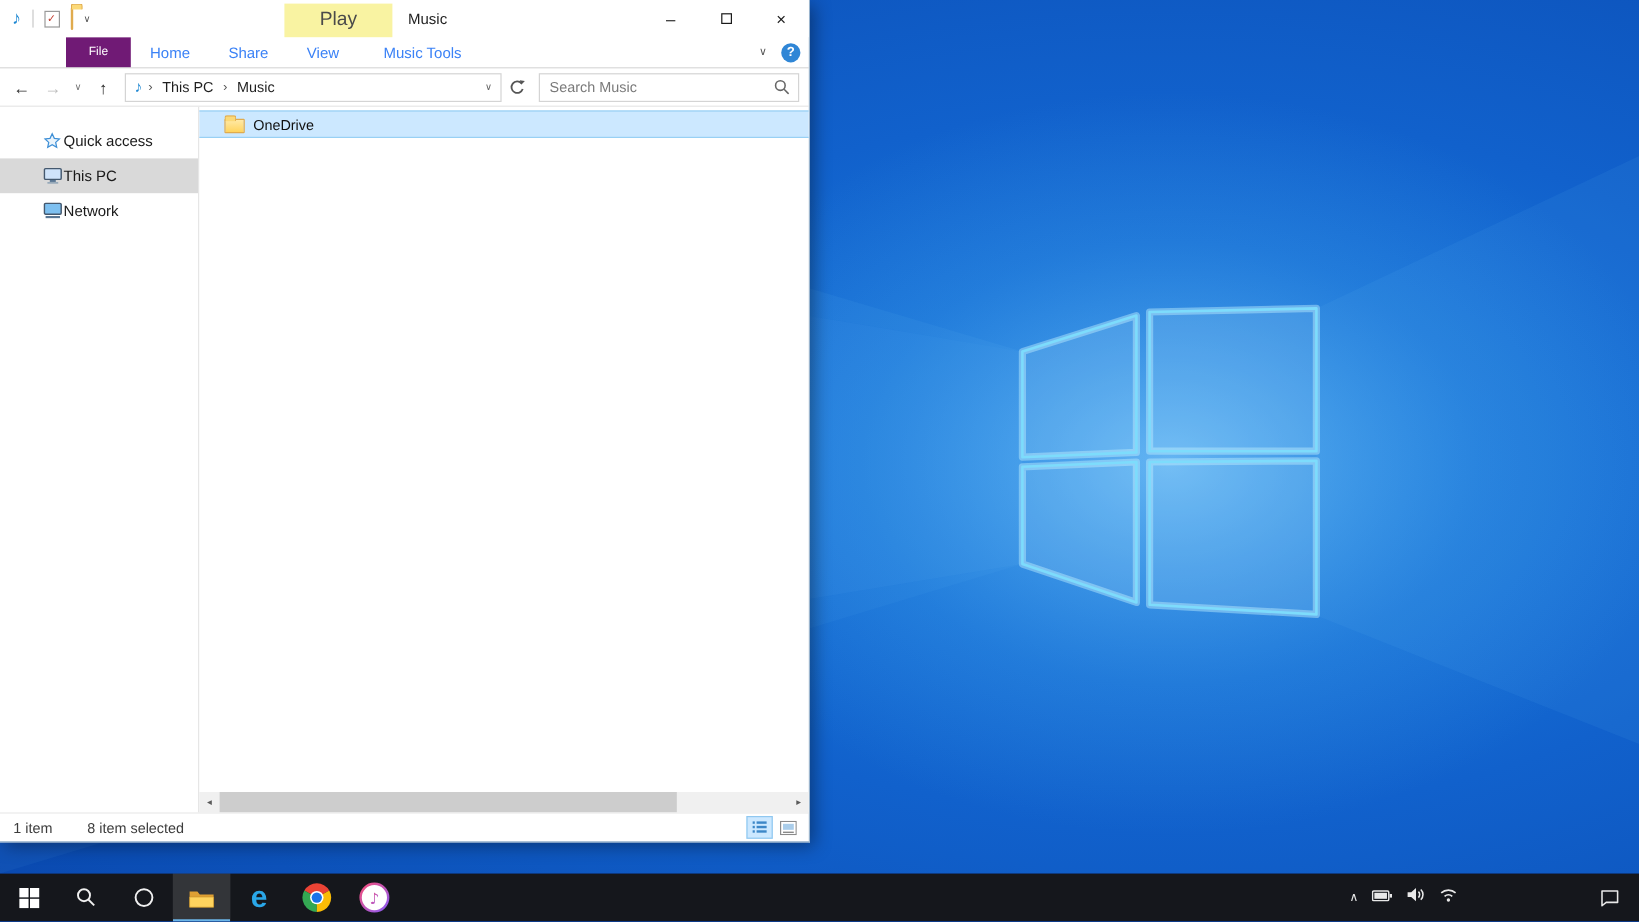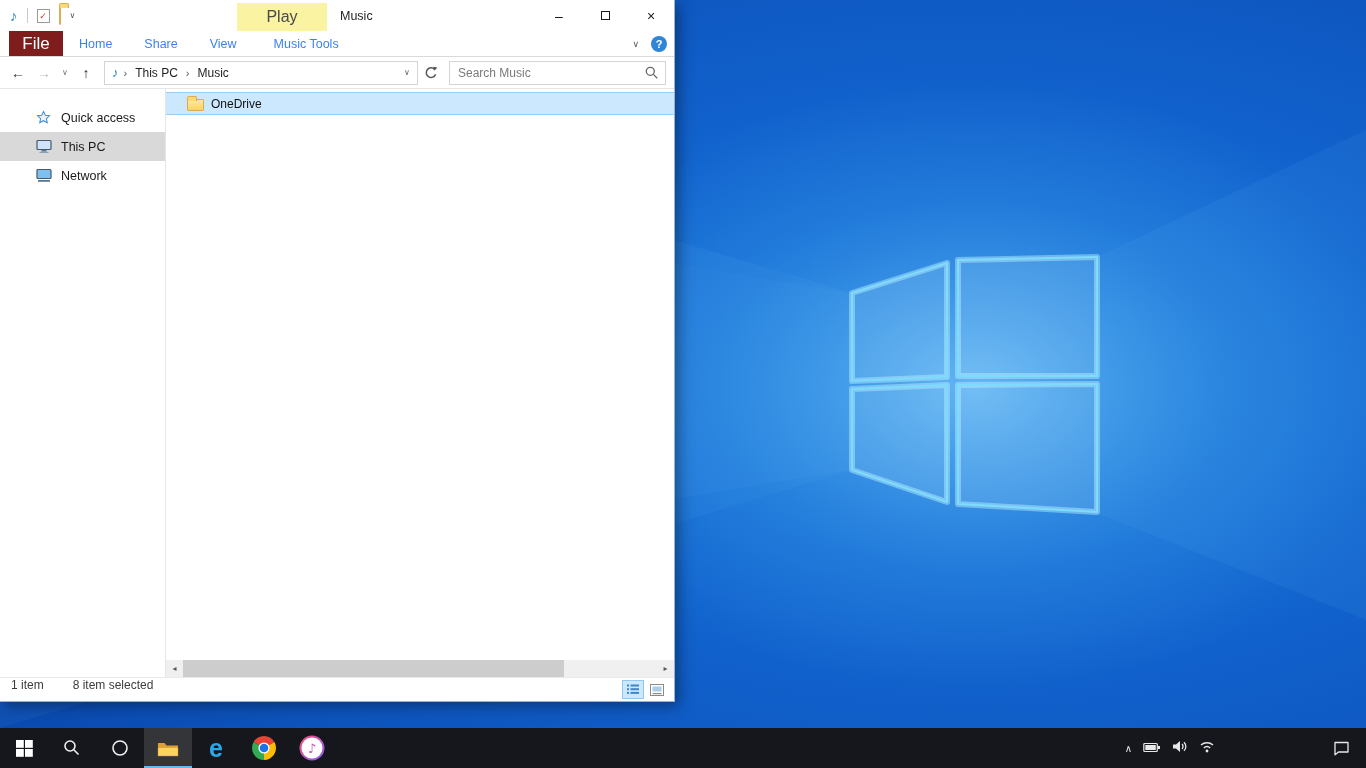--- a/index.html
+++ b/index.html
@@ -35,22 +35,22 @@
   
   .folder { position:relative; width:17px; height:12px; margin-top:3px;
             background:linear-gradient(#ffe9a6,#ffd45d); border:1px solid #e0ab4e; border-radius:1px; }
   .folder::before { content:""; position:absolute; left:-1px; top:-4px; width:8px; height:4px;
             background:#fbd978; border:1px solid #e0ab4e; border-bottom:none; border-radius:2px 2px 0 0; }
   .folder.small { transform:scale(.85); }
 
   
   .tabrow { height:26px; display:flex; align-items:stretch; border-bottom:1px solid #d9d9d9;
             flex:none; padding-left:9px; }
-  .file-tab { width:54px; background:#7f1d1d; color:#fff; display:flex; align-items:center;
-              justify-content:center; font-size:17px; }
+  .file-tab { width:54px; background:#701a75; color:#fff; display:flex; align-items:center;
+              justify-content:center; font-size:10px;margin-left:46px; }
   .tab { padding:0 16px; display:flex; align-items:center; font-size:12.5px; color:#3b82f6; }
   .tab-music { margin-left:7px; padding:0 14px; }
   .tabrow-right { margin-left:auto; display:flex; align-items:center; gap:12px; padding-right:7px; }
   .collapse { font-size:9px; color:#555; }
   .help { width:16px; height:16px; border-radius:50%; background:#2f86d6; color:#fff; font-size:11px;
           font-weight:bold; display:flex; align-items:center; justify-content:center; }
 
   
   .navbar { height:32px; display:flex; align-items:center; flex:none; padding:0 8px 0 6px; gap:2px;
             border-bottom:1px solid #e6e6e6; }
@@ -69,21 +69,21 @@
   .refresh-btn { width:22px; height:24px; display:flex; align-items:center; justify-content:center; }
   .searchbox { flex:1; height:24px; border:1px solid #d4d4d4; margin-left:5px; display:flex;
                align-items:center; padding-right:7px; background:#fff; }
   .searchbox input { flex:1; border:0; outline:0; height:100%; font-size:12px; padding-left:8px;
                color:#222; font-family:inherit; background:transparent; }
   .searchbox input::placeholder { color:#7a7a7a; }
 
   
   .main { flex:1; display:flex; min-height:0; }
   .sidebar { width:166px; flex:none; border-right:1px solid #e6e6e6; padding-top:14px; }
-  .side-item { height:29px; display:flex; align-items:center; padding-left:35px; gap:9px;
+  .side-item { height:29px; display:flex; align-items:center; padding-left:35px; gap:1px;
                font-size:12.5px; color:#1a1a1a; }
   .side-item.selected { background:#d9d9d9; }
   .side-ico { width:17px; display:flex; justify-content:center; align-items:center; }
 
   .contentcol { flex:1; display:flex; flex-direction:column; min-width:0; }
   .headers { height:27px; display:flex; flex:none; font-size:12px; color:#4c4c4c; }
   .hcell { display:flex; align-items:center; border-right:1px solid #eaeaea; padding-left:10px;
            position:relative; }
   .hc-name { width:158px; padding-left:19px; }
   .hc-num { width:37px; }
@@ -99,21 +99,21 @@
   .file-row .label { margin-left:7px; font-size:12px; color:#111; }
 
   
   .hscroll { height:17px; flex:none; background:#f0f0f0; display:flex; align-items:center; }
   .scroll-arrow { width:17px; height:17px; display:flex; align-items:center; justify-content:center;
                   font-size:8px; color:#5a5a5a; }
   .scroll-track { flex:1; height:17px; position:relative; }
   .scroll-thumb { position:absolute; left:0; top:0; width:381px; height:17px; background:#cdcdcd; }
 
   
-  .statusbar { height:24px; flex:none; border-top:1px solid #eaeaea; display:flex; align-items:flex-start;
+  .statusbar { height:24px; flex:none; border-top:1px solid #eaeaea; display:flex; align-items:center;
                font-size:12px; color:#3c3c3c; position:relative; padding-left:11px; }
   .status-sel { margin-left:29px; }
   .view-toggles { position:absolute; right:6px; top:2px; display:flex; gap:2px; }
   .vt-btn { width:22px; height:19px; display:flex; align-items:center; justify-content:center;
             border:1px solid transparent; }
   .vt-btn.active { background:#cce8ff; border-color:#90c8f0; }
 
   
   .taskbar { position:absolute; left:0; bottom:0; width:1366px; height:40px; background:#15171c;
              display:flex; align-items:stretch; z-index:5; }

